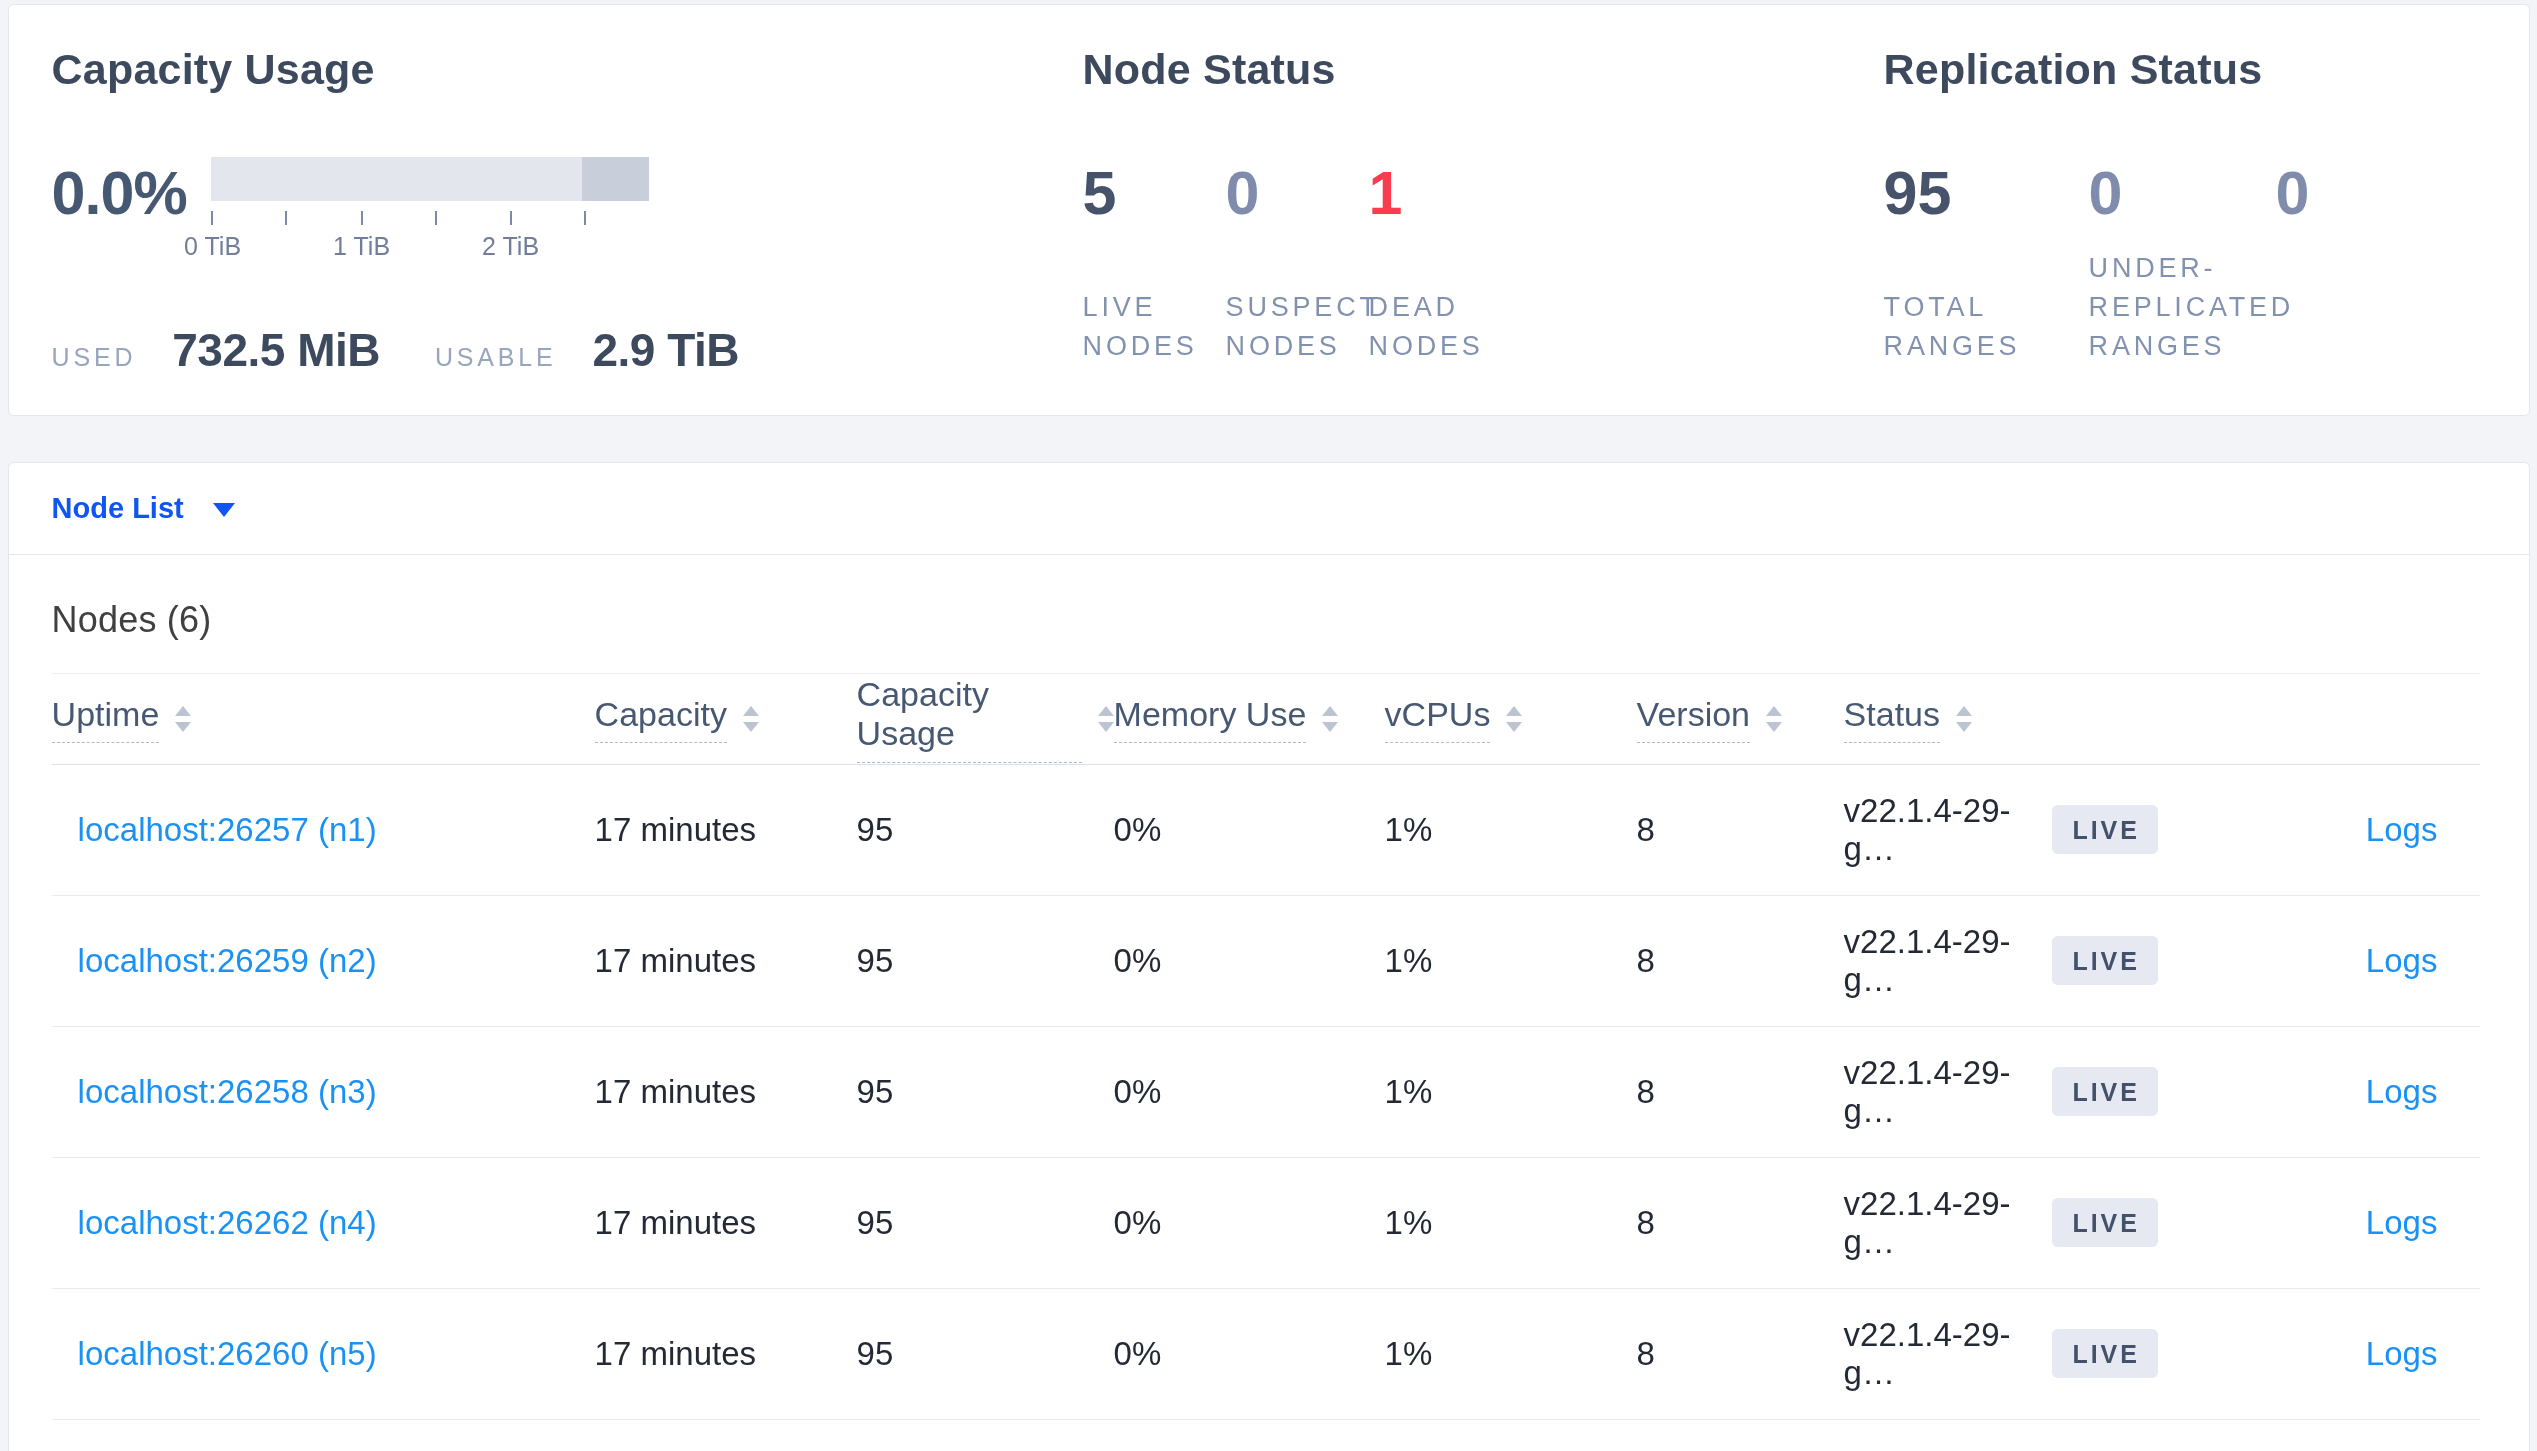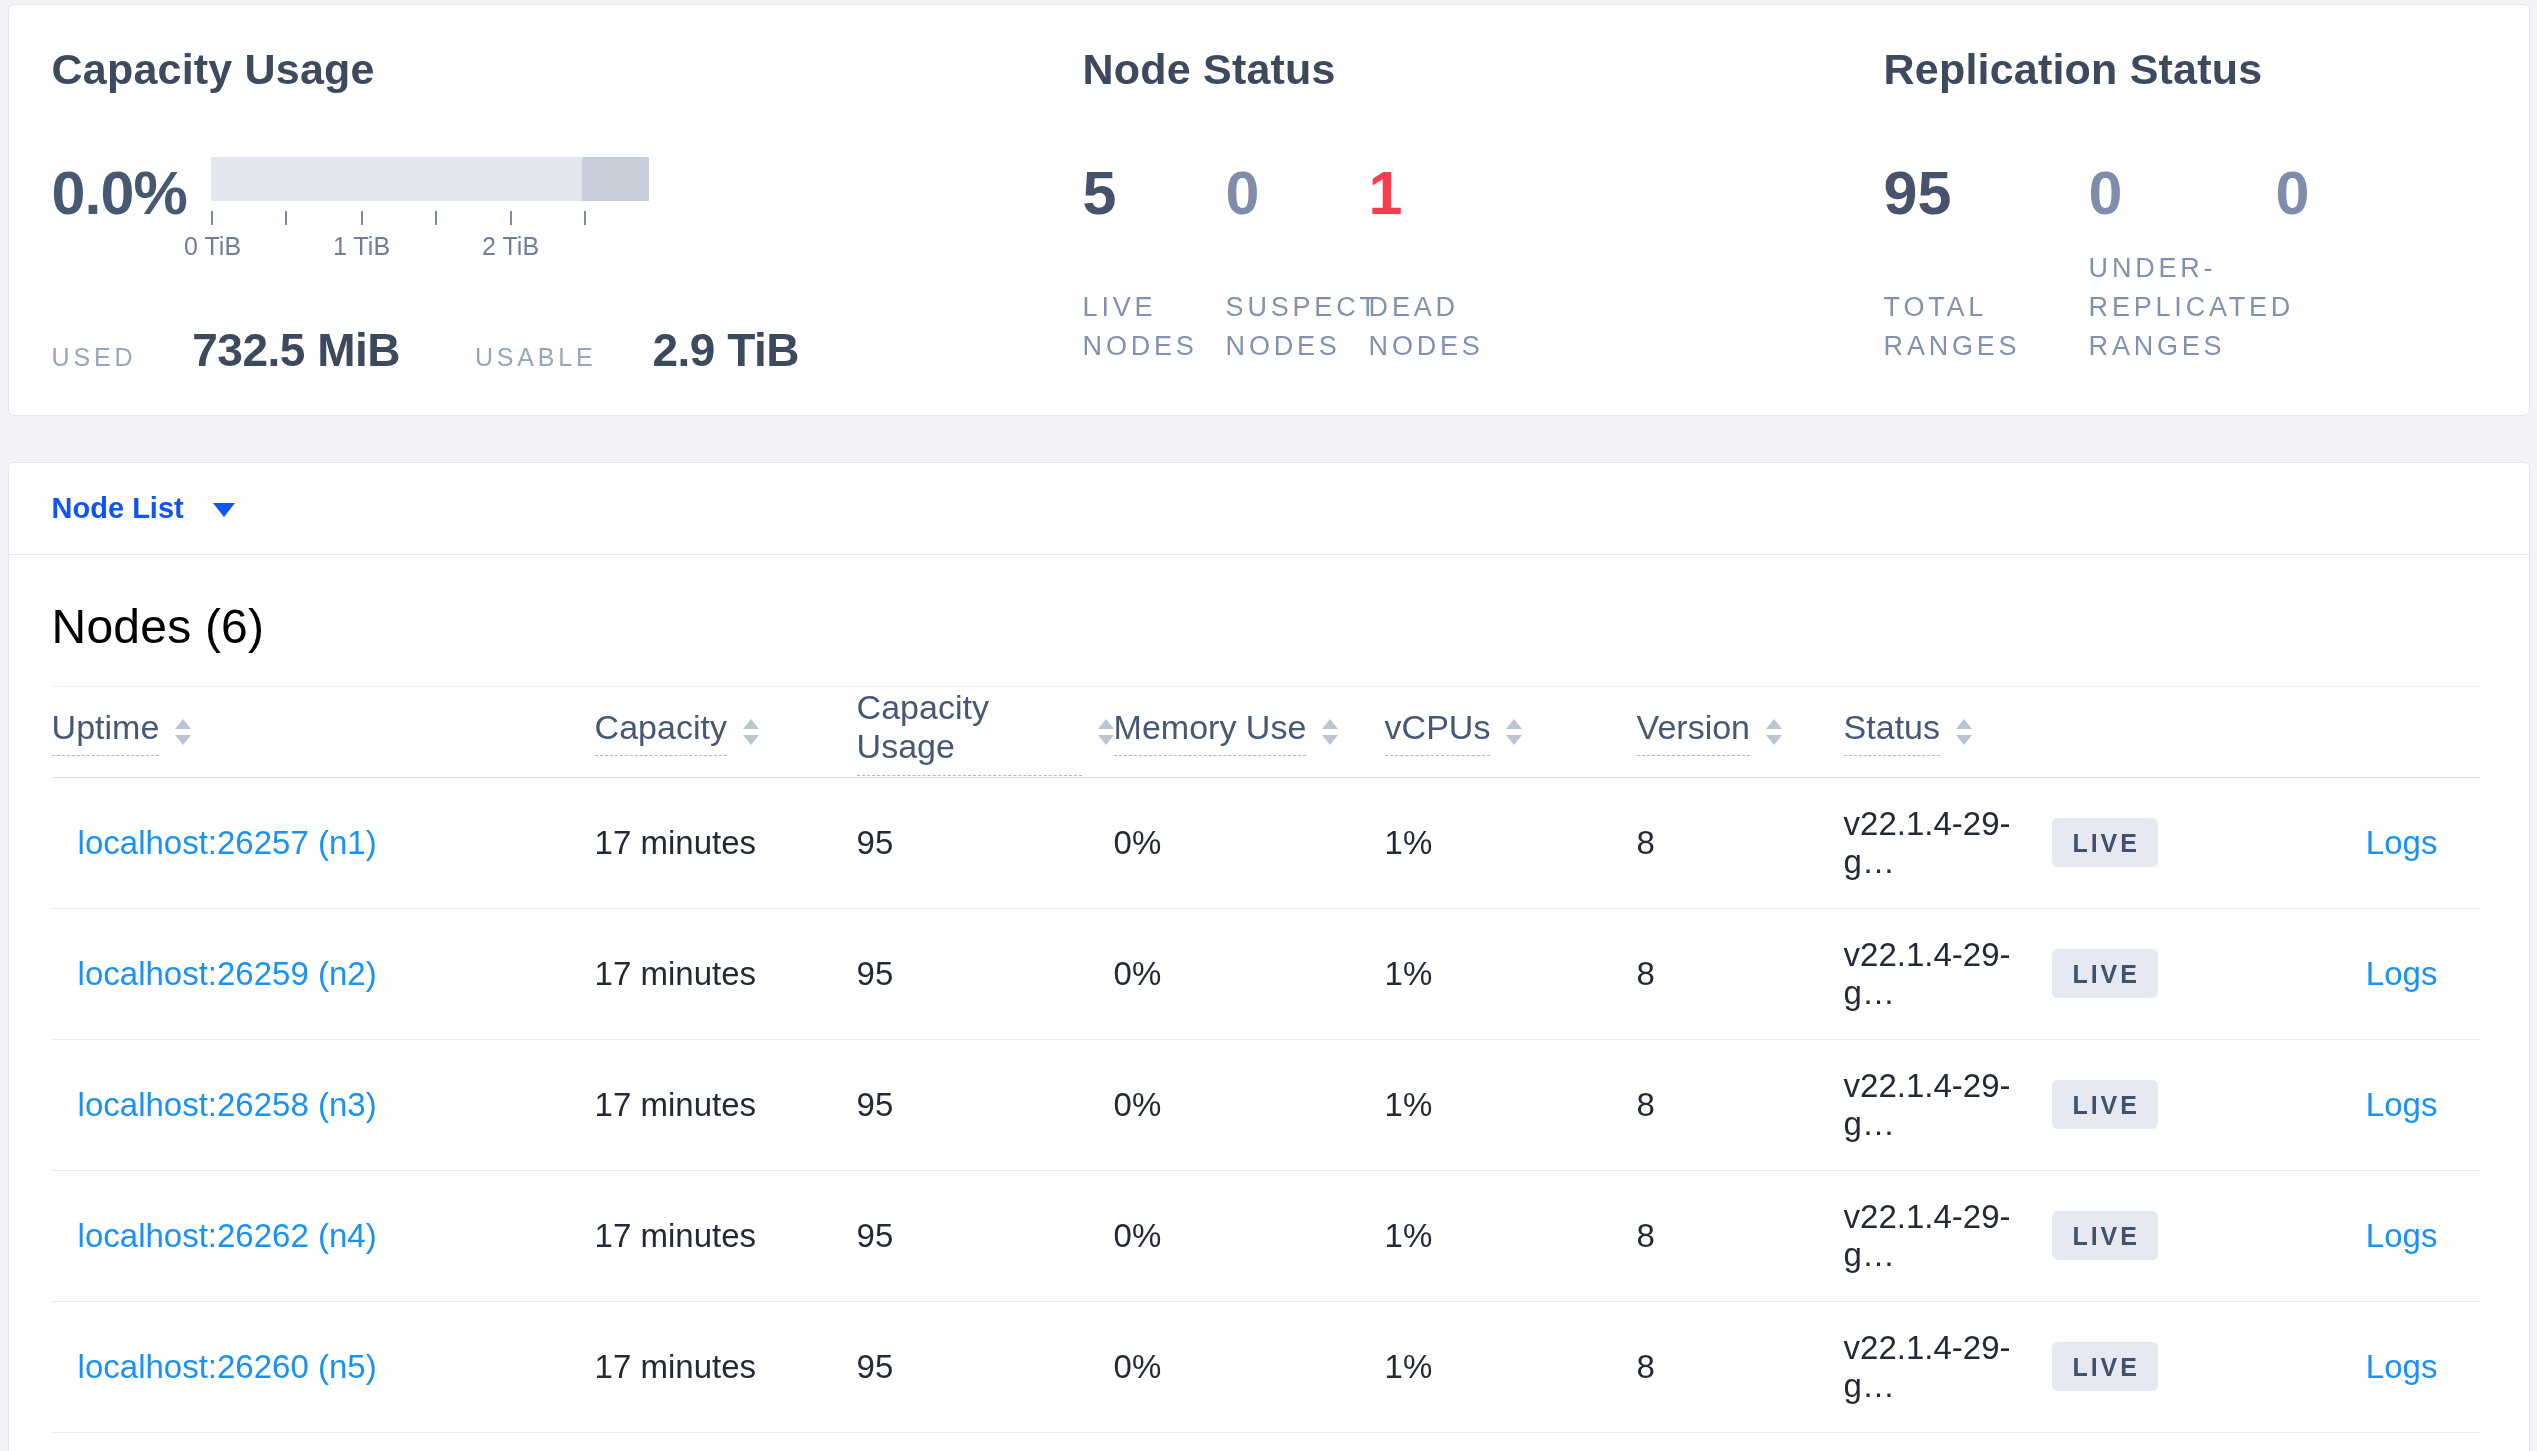--- a/index.html
+++ b/index.html
@@ -43,21 +43,21 @@
   .gauge-bar { position: relative; height: 44px; background: #e4e6ee; overflow: hidden; }
   .gauge-dark-seg { position: absolute; right: 0; top: 0; height: 100%; width: 15.2%; background: #c9cedb; }
   .gauge-used-fill { position: absolute; left: 0; top: 0; height: 100%; width: 0%; background: #475872; }
   .gauge-ticks { position: relative; height: 15.2px; margin-top: 9.5px; }
   .gauge-tick { position: absolute; top: 0; width: 2.9px; height: 14.3px; background: #7d8aa5; }
   .gauge-ticklabels { position: relative; height: 30.5px; margin-top: 5.7px; }
   .gauge-ticklabel {
     position: absolute; transform: translateX(-50%);
     font-size: 25px; color: #707e9b; white-space: nowrap;
   }
-  .cap-stats { display: flex; align-items: baseline; margin-top: 61px; gap: 20px; }
+  .cap-stats { display: flex; align-items: baseline; margin-top: 61px; }
   .caps-label {
     font-size: 25px; letter-spacing: 3.8px; color: #97a5bd; font-weight: 500;
   }
   .cap-value {
     font-size: 46px; font-weight: 600; color: #3d4a5e;
     margin-left: 36px; margin-right: 55px; letter-spacing: -0.5px;
   }
 
   
   .stats-row { display: flex; }
@@ -88,21 +88,21 @@
     cursor: pointer;
   }
   .nodelist-label { font-size: 29px; font-weight: 600; color: #0e55f3; }
   .caret-down {
     width: 0; height: 0; margin-left: 29px; margin-top: 3.8px;
     border-left: 11.4px solid transparent; border-right: 11.4px solid transparent;
     border-top: 14.3px solid #0e55f3;
   }
   .nodes-section { padding: 0 49px 0 43px; }
   .nodes-title {
-    font-size: 48px; font-weight: 500; color: #000000;
+    font-size: 36px; font-weight: 500; color: #404040;
     margin-top: 44px; letter-spacing: 0.2px;
   }
   .tbl-divider { border-top: 1px solid #eceff4; margin-top: 32px; }
 
   .grid-row {
     display: grid;
     grid-template-columns: 543px 262px 257px 271px 252px 207px 208px 286px minmax(0,1fr);
     align-items: center;
   }
   .thead { height: 91px; border-bottom: 1px solid #dde1e8; }

